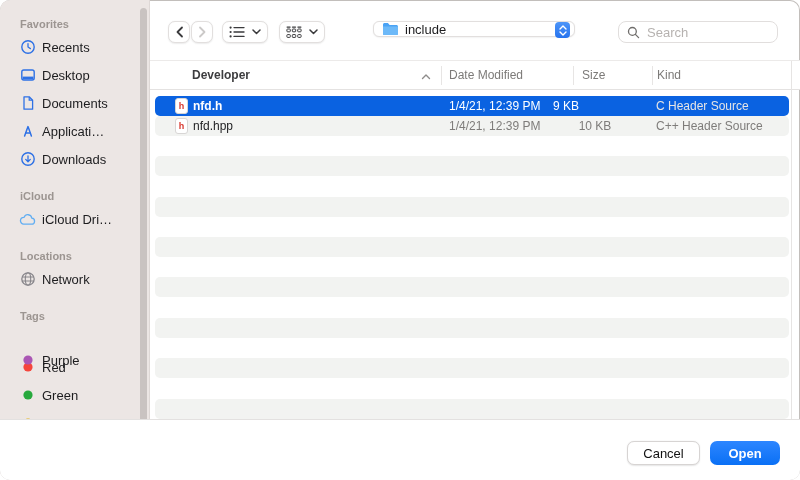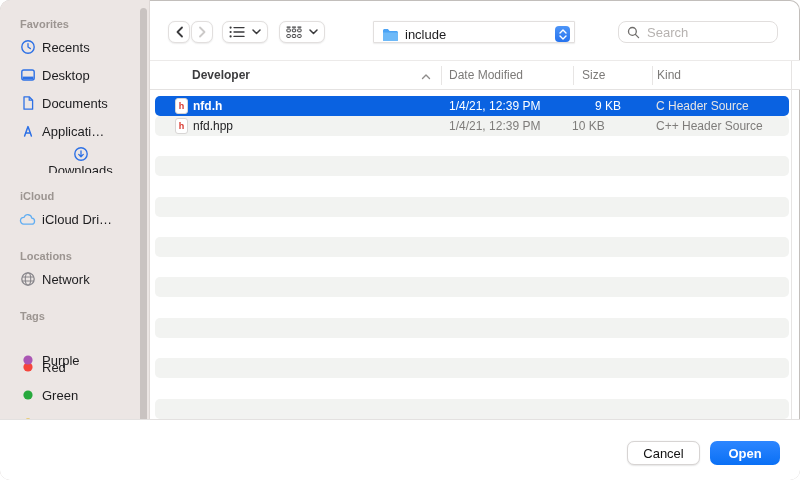--- a/index.html
+++ b/index.html
@@ -10,22 +10,22 @@
   .sidebar{position:absolute;left:0;top:0;width:150px;height:480px;background:#ece6e4;
     box-shadow:inset -1px 0 0 rgba(0,0,0,.06);}
   .sb-header{position:absolute;left:20px;font-size:11px;font-weight:700;color:#9c9591;line-height:16px;}
   .sb-item{position:absolute;left:14px;width:128px;height:28px;display:flex;align-items:center;border-radius:6px;}
   .sb-item .ic{width:18px;height:18px;margin-left:5px;display:flex;align-items:center;justify-content:center;flex:0 0 18px;}
   .sb-item .lbl{margin-left:5px;font-size:13px;color:#1d1d1f;white-space:nowrap;overflow:hidden;}
   .sb-scroll{position:absolute;right:3px;top:8px;width:7px;height:450px;background:#c9c3c1;border-radius:4px;}
   
   .tbtn{position:absolute;top:21px;height:22px;background:#fff;border:1px solid #e2dfde;border-radius:7px;
     box-sizing:border-box;display:flex;align-items:center;justify-content:center;box-shadow:0 .5px 1.5px rgba(0,0,0,.08);}
-  .select{position:absolute;left:373px;top:21px;width:202px;height:22px;background:#fff;border:1px solid #e2dfde;
-    border-radius:1px;box-sizing:border-box;display:flex;align-items:flex-end;box-shadow:0 .5px 1.5px rgba(0,0,0,.08);}
+  .select{position:absolute;left:373px;top:21px;width:202px;height:16px;background:#fff;border:1px solid #e2dfde;
+    border-radius:6px;box-sizing:border-box;display:flex;align-items:flex-start;box-shadow:0 .5px 1.5px rgba(0,0,0,.08);}
   .select .flbl{font-size:13px;color:#1d1d1f;margin-left:6px;flex:1;}
   .stepper{width:15px;height:16px;border-radius:4px;background:linear-gradient(#4d95f8,#2673ee);margin-right:4px;
     display:flex;flex-direction:column;align-items:center;justify-content:center;gap:1px;}
   .search{position:absolute;left:618px;top:21px;width:160px;height:22px;border:1px solid #e1dedd;border-radius:8px;
     box-sizing:border-box;display:flex;align-items:center;background:#fff;}
   .search input{border:none;outline:none;font-size:13px;color:#333;width:110px;background:transparent;
     font-family:"Liberation Sans",sans-serif;}
   .search input::placeholder{color:#b6b2b0;}
   
   .topline{position:absolute;left:150px;right:0;top:60px;height:1px;background:#eceae9;}
@@ -84,21 +84,21 @@
         </div>
         <div class="sb-item" style="top: 117px; align-items: center;">
           <span class="ic">
             <svg width="16" height="16" viewBox="0 0 16 16">
               <path d="M4.6 13 8 3.6 11.4 13" fill="none" stroke="#2e71e5" stroke-width="1.5" stroke-linecap="round" stroke-linejoin="round"></path>
               <path d="M5.7 9.9h4.6" stroke="#2e71e5" stroke-width="1.5" stroke-linecap="round"></path>
             </svg>
           </span>
           <span class="lbl">Applicati…</span>
         </div>
-        <div class="sb-item" style="top: 145px; flex-direction: column;">
+        <div class="sb-item" style="top: 145px;">
           <span class="ic">
             <svg width="16" height="16" viewBox="0 0 16 16">
               <circle cx="8" cy="8" r="6.2" fill="none" stroke="#2e71e5" stroke-width="1.4"></circle>
               <path d="M8 4.8v5.4M5.7 8.4 8 10.7l2.3-2.3" fill="none" stroke="#2e71e5" stroke-width="1.3" stroke-linecap="round" stroke-linejoin="round"></path>
             </svg>
           </span>
           <span class="lbl">Downloads</span>
         </div>
         <div class="sb-header" style="top: 188px;">iCloud</div>
         <div class="sb-item" style="top: 205px;">
@@ -276,28 +276,28 @@
     <span class="sep" style="left:502px;"></span>
     <span class="col" style="left:507px;">Kind</span>
   </div>
   <div class="rightline"></div>
 
   <div class="list" id="file-list">
       <div class="row" style="top: 5.5px; background: rgb(10, 98, 225);">
         <span class="ficon">h</span>
         <span class="cell" style="left: 38px; width: 250px; color: rgb(255, 255, 255); font-weight: 700;">nfd.h</span>
         <span class="cell" style="left: 294px; width: 170px; color: rgb(255, 255, 255);">1/4/21, 12:39 PM</span>
-        <span class="cell" style="left: 382px; width: 84px; text-align: right; color: rgb(255, 255, 255);">9 KB</span>
+        <span class="cell" style="left: 398px; width: 84px; color: rgb(255, 255, 255);">9 KB</span>
         <span class="cell" style="left: 501px; width: 130px; color: #e5e5e5;">C Header Source</span>
       </div>
       <div class="row" style="top: 25.7px; background: rgb(242, 243, 241);">
         <span class="ficon">h</span>
         <span class="cell" style="left: 38px; width: 250px; color: rgb(30, 30, 32); font-weight: 400;">nfd.hpp</span>
         <span class="cell" style="left: 294px; width: 170px; color: rgb(126, 124, 122);">1/4/21, 12:39 PM</span>
-        <span class="cell" style="left: 417px; width: 84px; text-align: left; color: rgb(126, 124, 122);">10 KB</span>
+        <span class="cell" style="left: 398px; width: 84px; text-align: center; color: rgb(126, 124, 122);">10 KB</span>
         <span class="cell" style="left: 501px; width: 130px; color: rgb(126, 124, 122);">C++ Header Source</span>
       </div>
       <div class="row" style="top: 45.9px;"></div>
       <div class="row" style="top: 66.1px; background: rgb(242, 243, 241);"></div>
       <div class="row" style="top: 86.3px;"></div>
       <div class="row" style="top: 106.5px; background: rgb(242, 243, 241);"></div>
       <div class="row" style="top: 126.7px;"></div>
       <div class="row" style="top: 146.9px; background: rgb(242, 243, 241);"></div>
       <div class="row" style="top: 167.1px;"></div>
       <div class="row" style="top: 187.3px; background: rgb(242, 243, 241);"></div>

